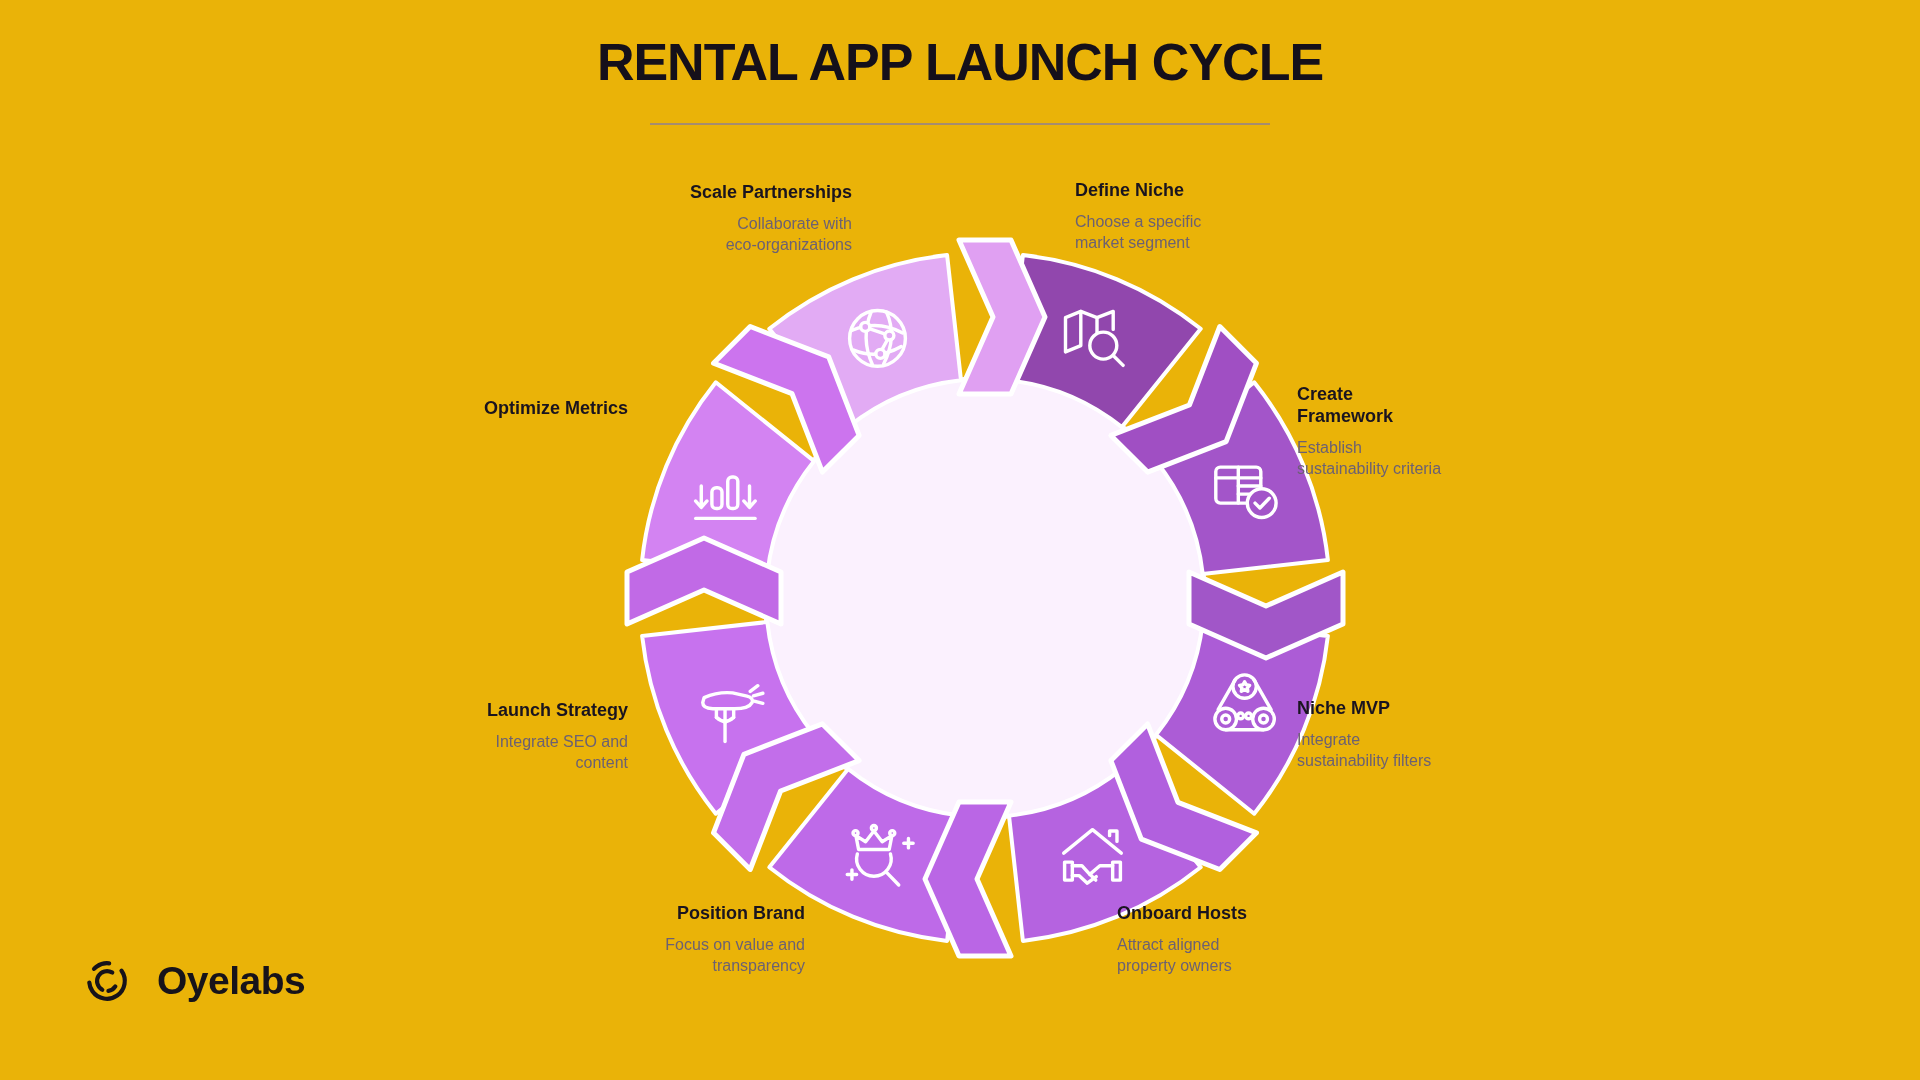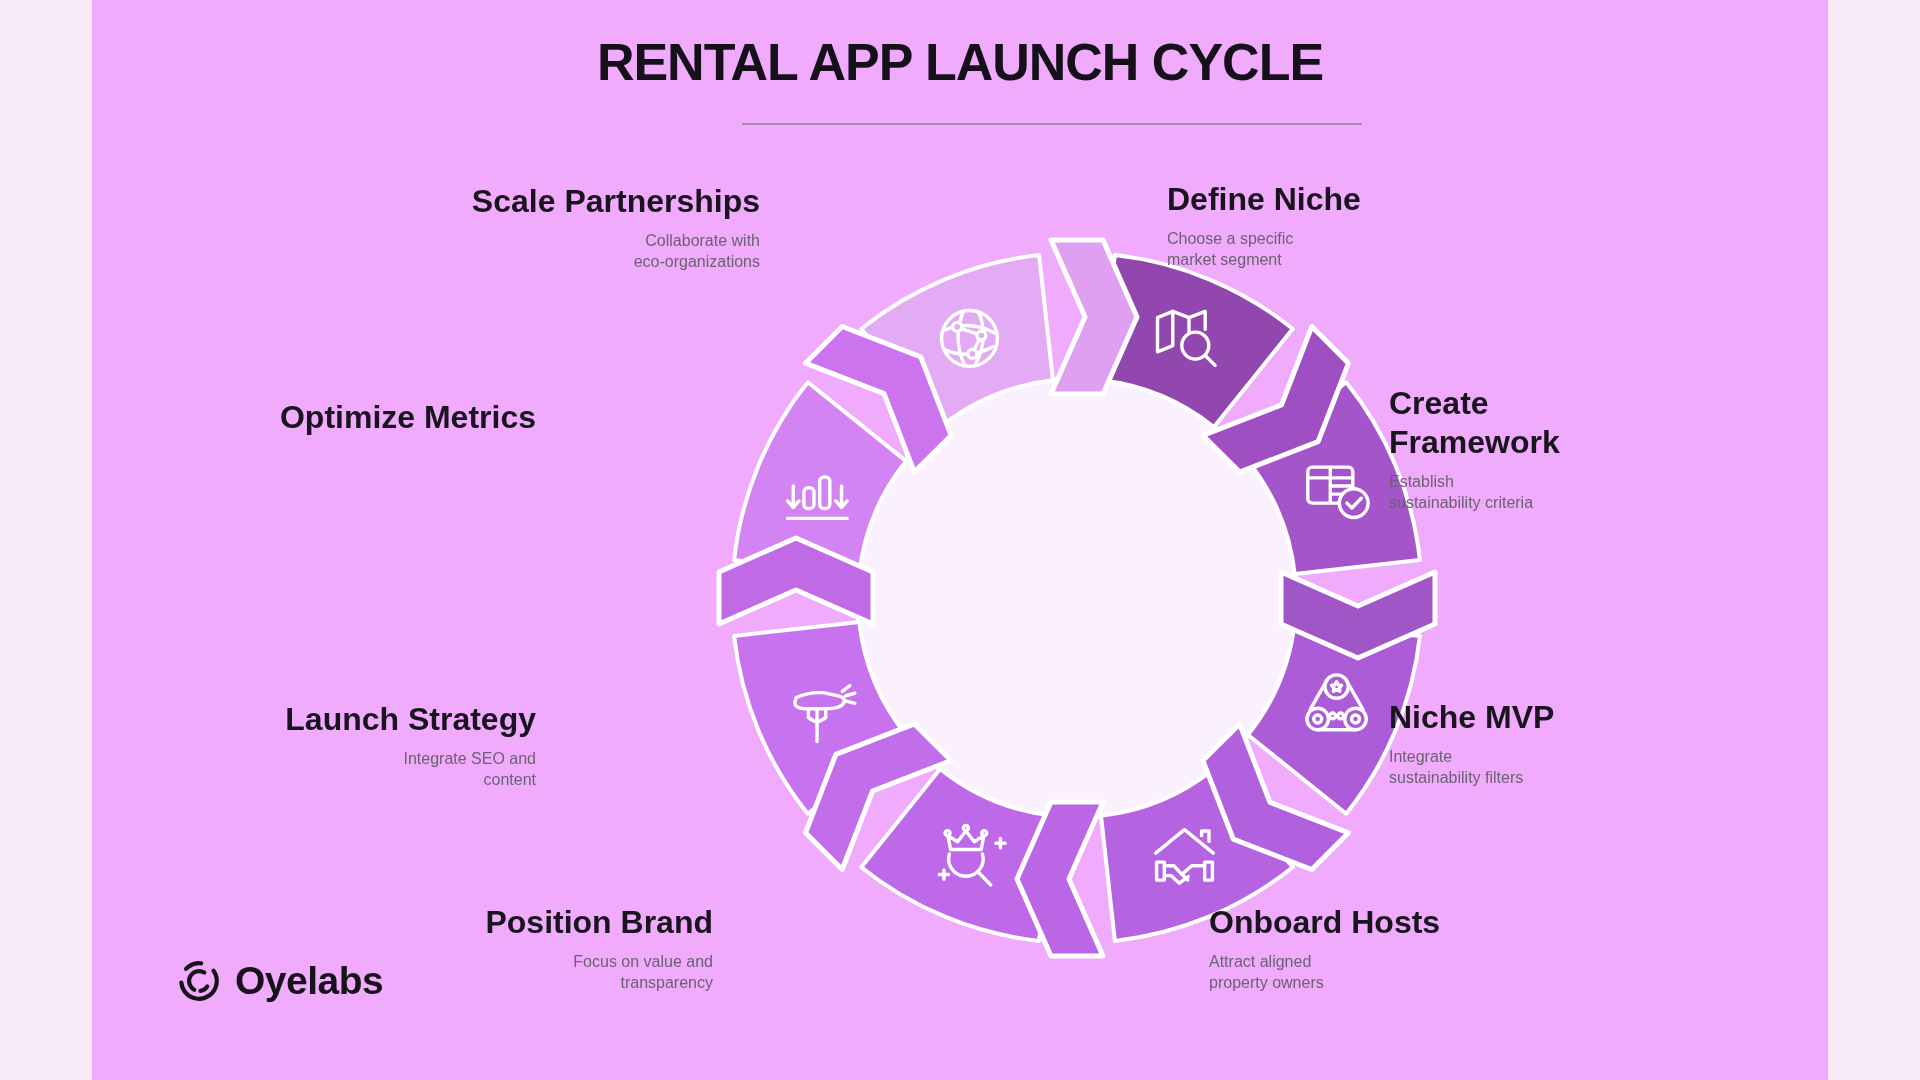--- a/index.html
+++ b/index.html
@@ -1,36 +1,36 @@
 <!DOCTYPE html>
 <html><head>
 <meta charset="utf-8">
 <style>
   html,body{margin:0;padding:0;background:#F8E9F7;}
-  .stage{position:relative;width:1736px;height:1080px;overflow:hidden;
-         font-family:"Liberation Sans",sans-serif;background:#f0abfc;margin:0 auto;}
+  .stage{position:relative;width:1920px;height:1080px;overflow:hidden;
+         font-family:"Liberation Sans",sans-serif;background:#eab308;margin:0 auto;}
   .page-title{position:absolute;top:32px;left:0;width:100%;text-align:center;margin:0;
               font-size:52px;font-weight:800;letter-spacing:-1px;color:#15101A;}
   .title-rule{position:absolute;top:123px;left:650px;width:620px;height:2px;
               background:#8D8093;opacity:.75;}
   .cycle-svg{position:absolute;left:0;top:0;}
   .step-label{position:absolute;}
-  .step-title{font-size:32px;font-weight:700;color:#1A141F;line-height:1.22;white-space:pre-line;}
+  .step-title{font-size:18px;font-weight:700;color:#1A141F;line-height:1.22;white-space:pre-line;}
   .step-desc{font-size:16px;font-weight:400;color:#6C6173;line-height:1.32;margin-top:9px;white-space:pre-line;}
   .align-right{text-align:right;}
   
   .lbl-define   {left:1075px; top:180px;}
   .lbl-create   {left:1297px; top:384px;}
   .lbl-build    {left:1297px; top:698px;}
   .lbl-onboard  {left:1117px; top:903px;}
   .lbl-position {right:1115px; top:903px;}
   .lbl-launch   {right:1292px; top:700px;}
   .lbl-optimize {right:1292px; top:398px;}
   .lbl-scale    {right:1068px; top:182px;}
-  .brand{position:absolute;left:84px;top:958px;display:flex;align-items:center;gap:13px;}
+  .brand{position:absolute;left:84px;top:958px;display:flex;align-items:center;gap:27px;}
   .brand-name{font-size:39px;font-weight:700;color:#17131A;letter-spacing:-0.5px;}
 </style>
 </head>
 <body>
 
 <div class="stage">
 
   <h1 class="page-title">RENTAL APP LAUNCH CYCLE</h1>
   <div class="title-rule"></div>
 

